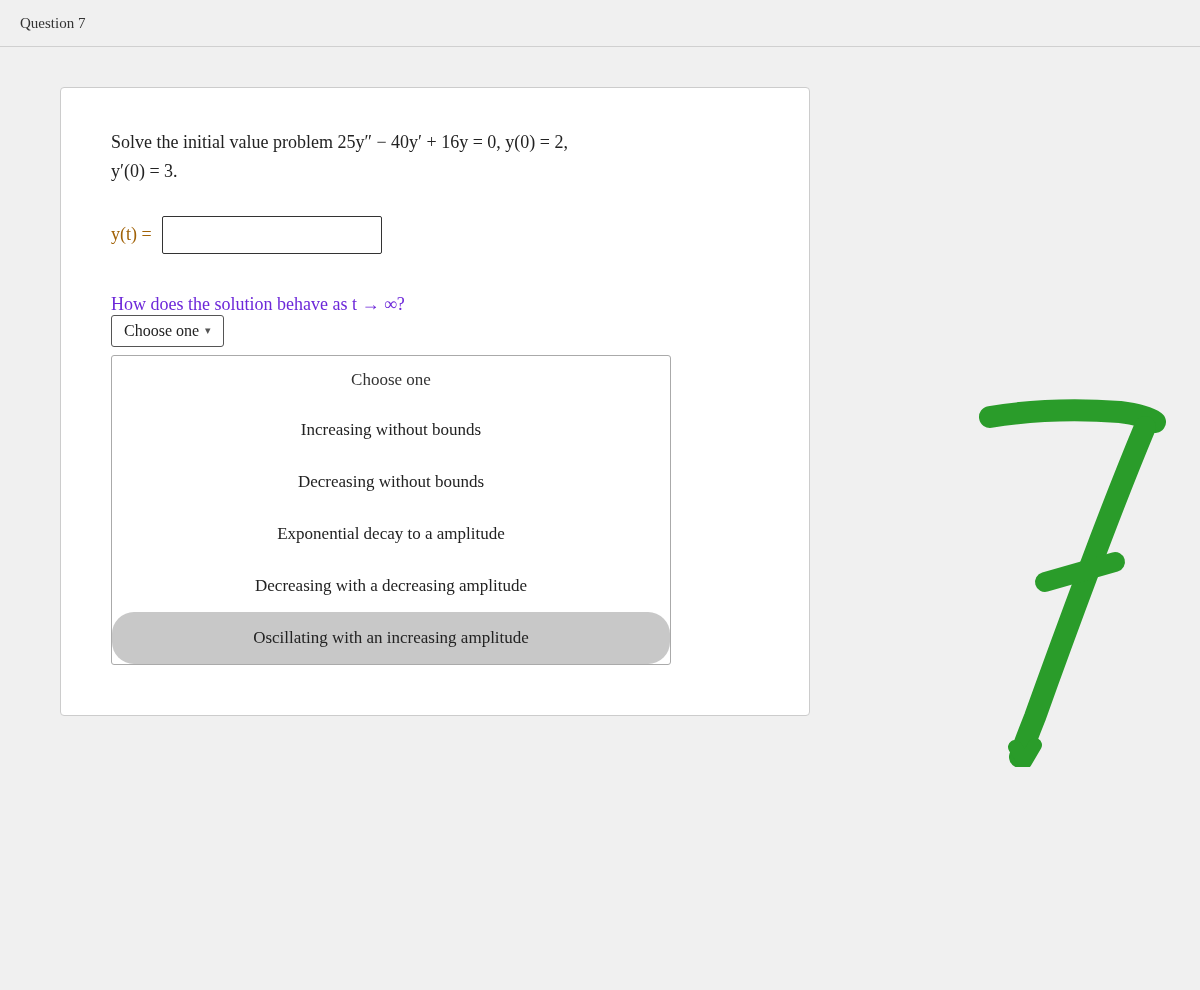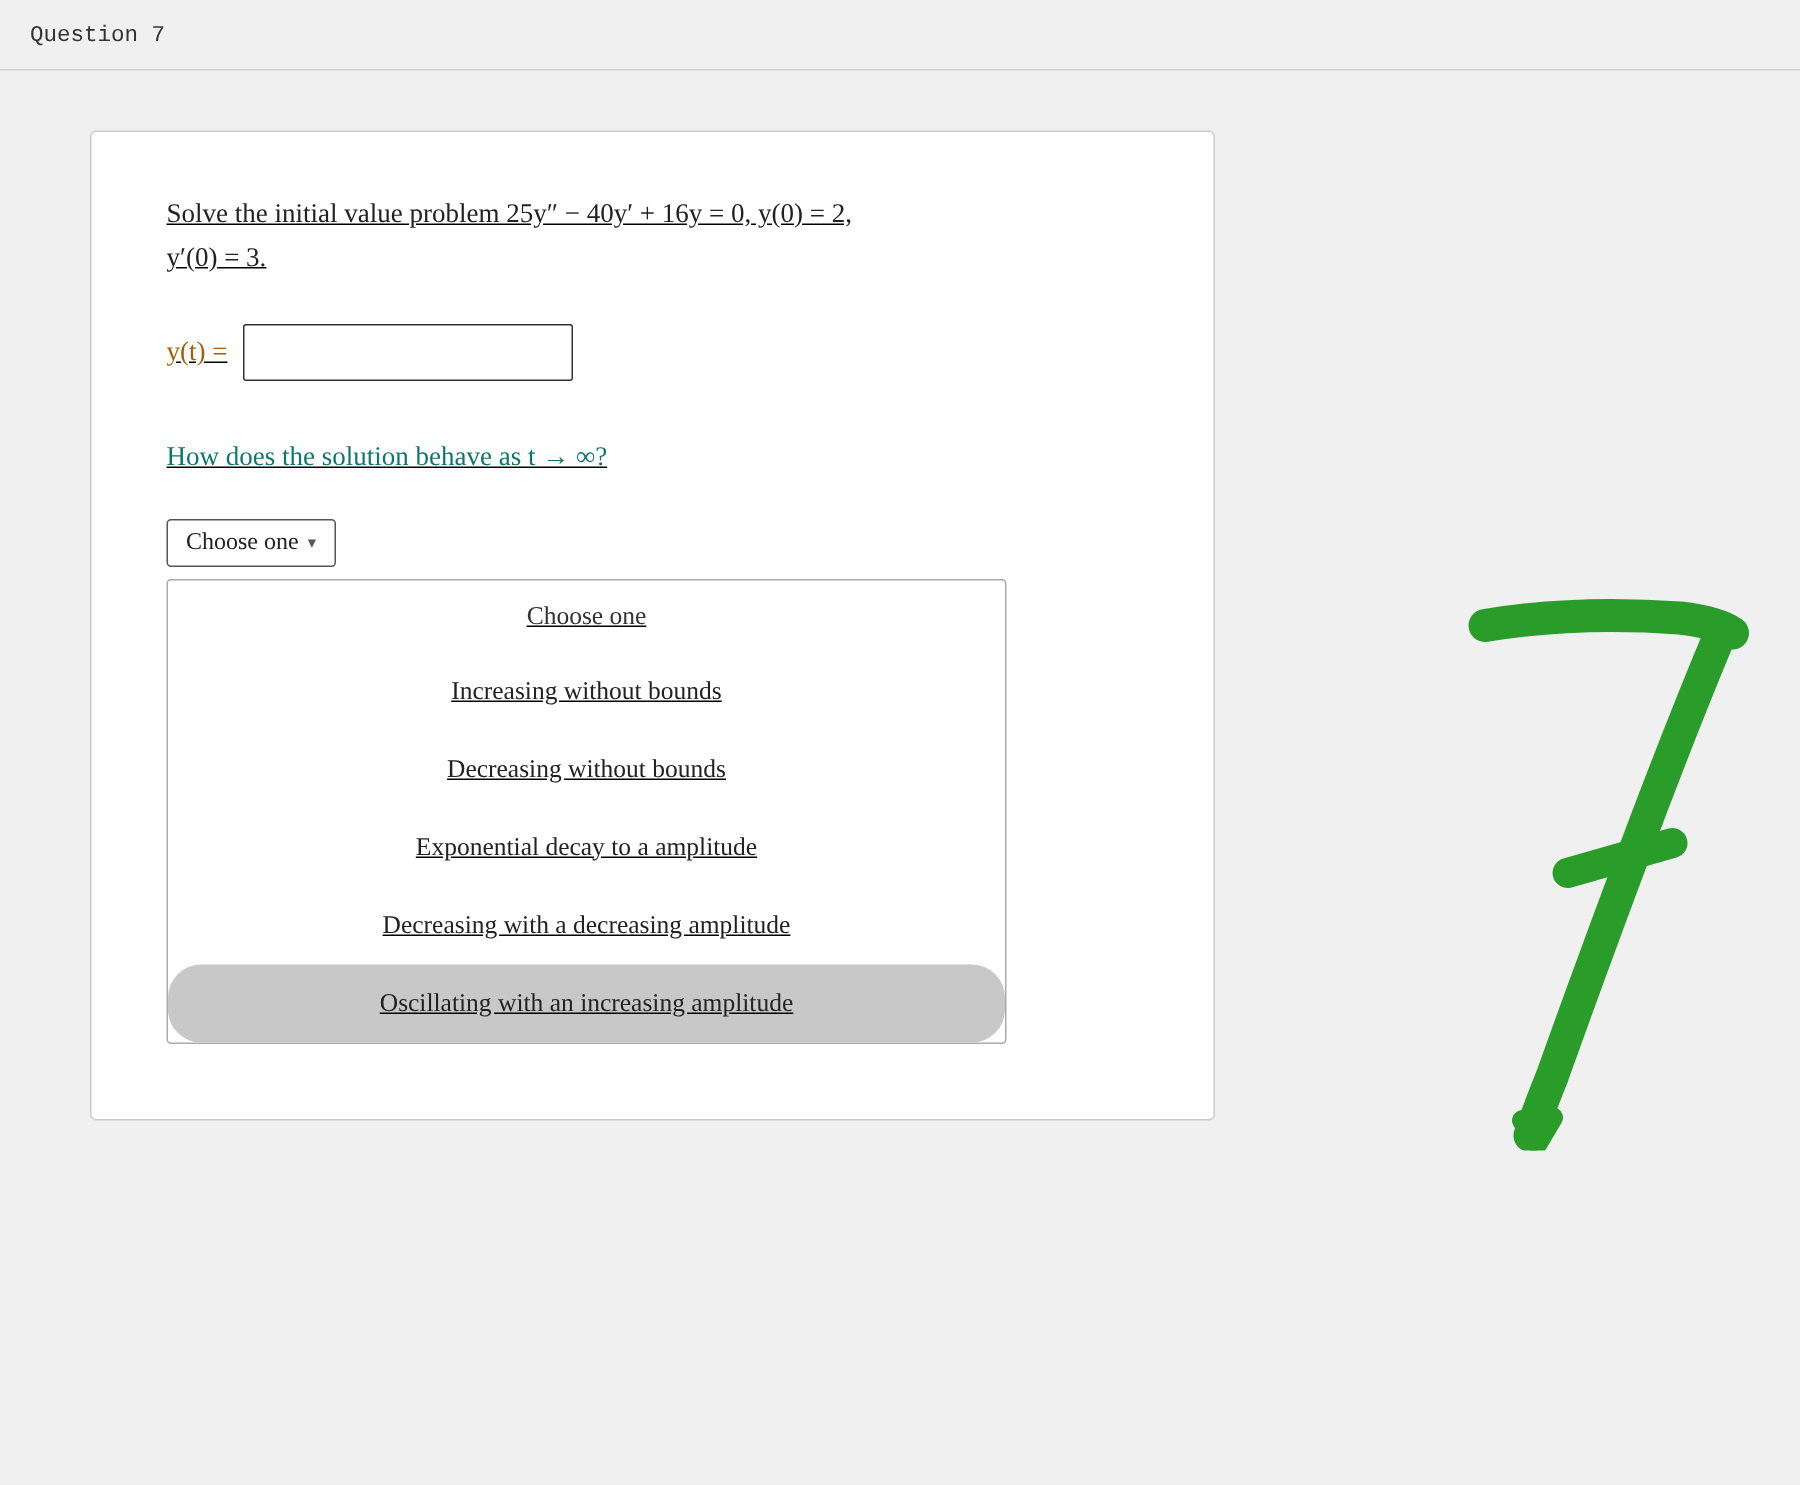--- a/index.html
+++ b/index.html
@@ -12,39 +12,38 @@
       position: relative;
     }
 
     .header {
       background: #f0f0f0;
       padding: 14px 20px;
       border-bottom: 1px solid #d0d0d0;
     }
 
     .header-title {
-      font-family: Liberation Mono, monospace;
+      font-family: Liberation Serif, serif;
       font-size: 15px;
       color: #333;
       font-weight: normal;
     }
 
     .main-content {
       padding: 40px 60px;
       position: relative;
     }
 
     .question-card {
       background: white;
       border: 1px solid #ccc;
       border-radius: 4px;
       padding: 40px 50px 50px 50px;
       max-width: 750px;
       position: relative;
-      text-decoration: underline;
     }
 
     .problem-text {
       font-size: 18px;
       line-height: 1.6;
       color: #222;
       margin-bottom: 30px;
     }
 
     .answer-row {
@@ -65,22 +64,22 @@
       border-radius: 2px;
       width: 220px;
       height: 38px;
       padding: 4px 8px;
       font-size: 16px;
       outline: none;
     }
 
     .behavior-question {
       font-size: 18px;
-      color: #0f766e;
-      margin-bottom: 31px;
+      color: #6d28d9;
+      margin-bottom: 0;
     }
 
     .dropdown-trigger {
       display: inline-flex;
       align-items: center;
       gap: 6px;
       border: 1px solid #555;
       border-radius: 3px;
       padding: 6px 12px;
       font-size: 16px;

